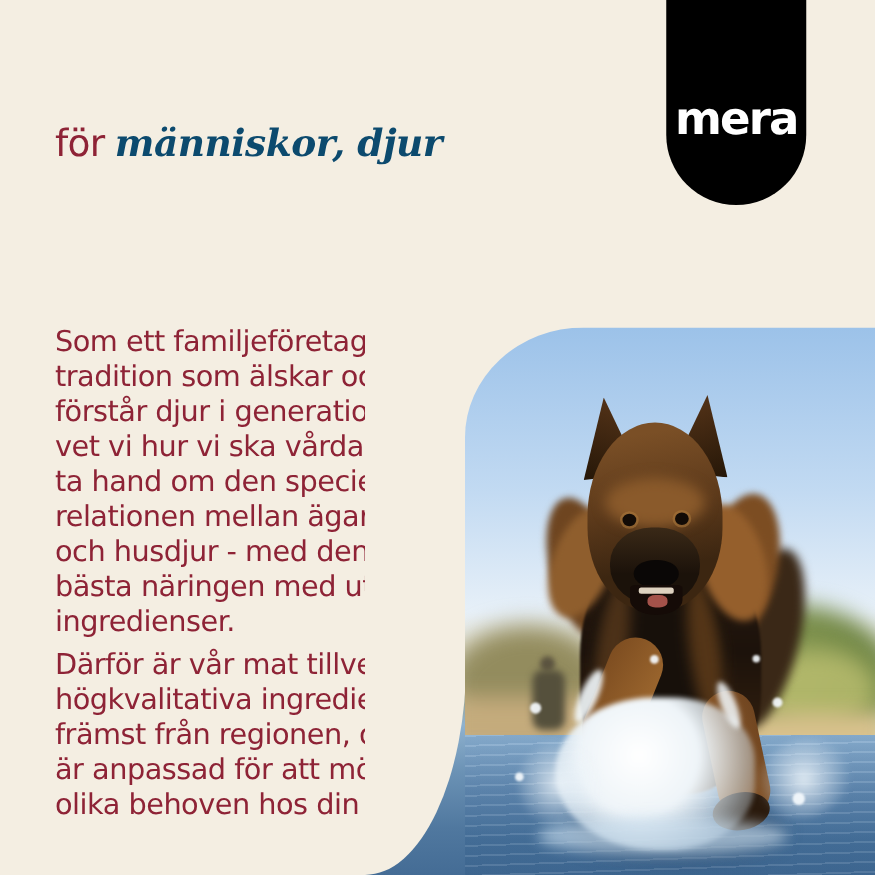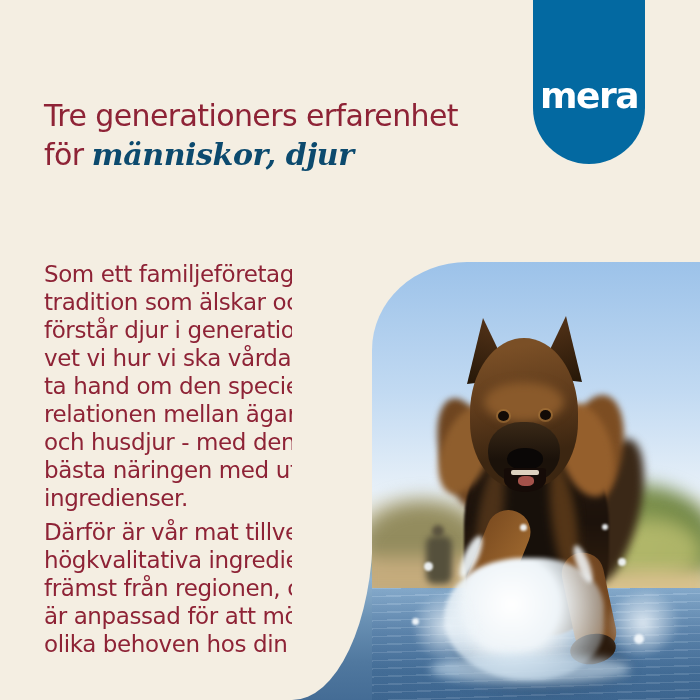--- a/index.html
+++ b/index.html
@@ -6,21 +6,21 @@
   body{
     width:700px;height:700px;overflow:hidden;position:relative;
     background:#f4eee2;
     font-family:"DejaVu Sans",sans-serif;
   }
   .abs{position:absolute;}
 
   
   .logo{
     left:533px;top:0;width:112px;height:164px;
-    background:#0369a1;
+    background:#000000;
     border-radius:0 0 56px 56px;
     display:flex;align-items:center;justify-content:center;
     padding-top:26px;box-sizing:border-box;
   }
   .logo-text{
     color:#ffffff;font-weight:bold;font-size:36px;letter-spacing:-1.5px;
     font-family:"DejaVu Sans",sans-serif;
   }
 
   
@@ -134,21 +134,20 @@
   .foam{left:58px;top:392px;width:200px;height:30px;border-radius:50%;background:rgba(205,225,240,.65);filter:blur(5px);}
 </style>
 </head>
 <body>
 
 <div class="abs logo">
   <span class="logo-text">mera</span>
 </div>
 
 <div class="abs heading">
-  <div>Tre generationers erfarenhet</div>
   <div><span class="h-prefix">för</span><span class="accent">människor, djur</span></div>
 </div>
 
 <p class="abs copy p1">Som ett familjeföretag med
 tradition som älskar och
 förstår djur i generationer,
 vet vi hur vi ska vårda och
 ta hand om den speciella
 relationen mellan ägare
 och husdjur - med den

